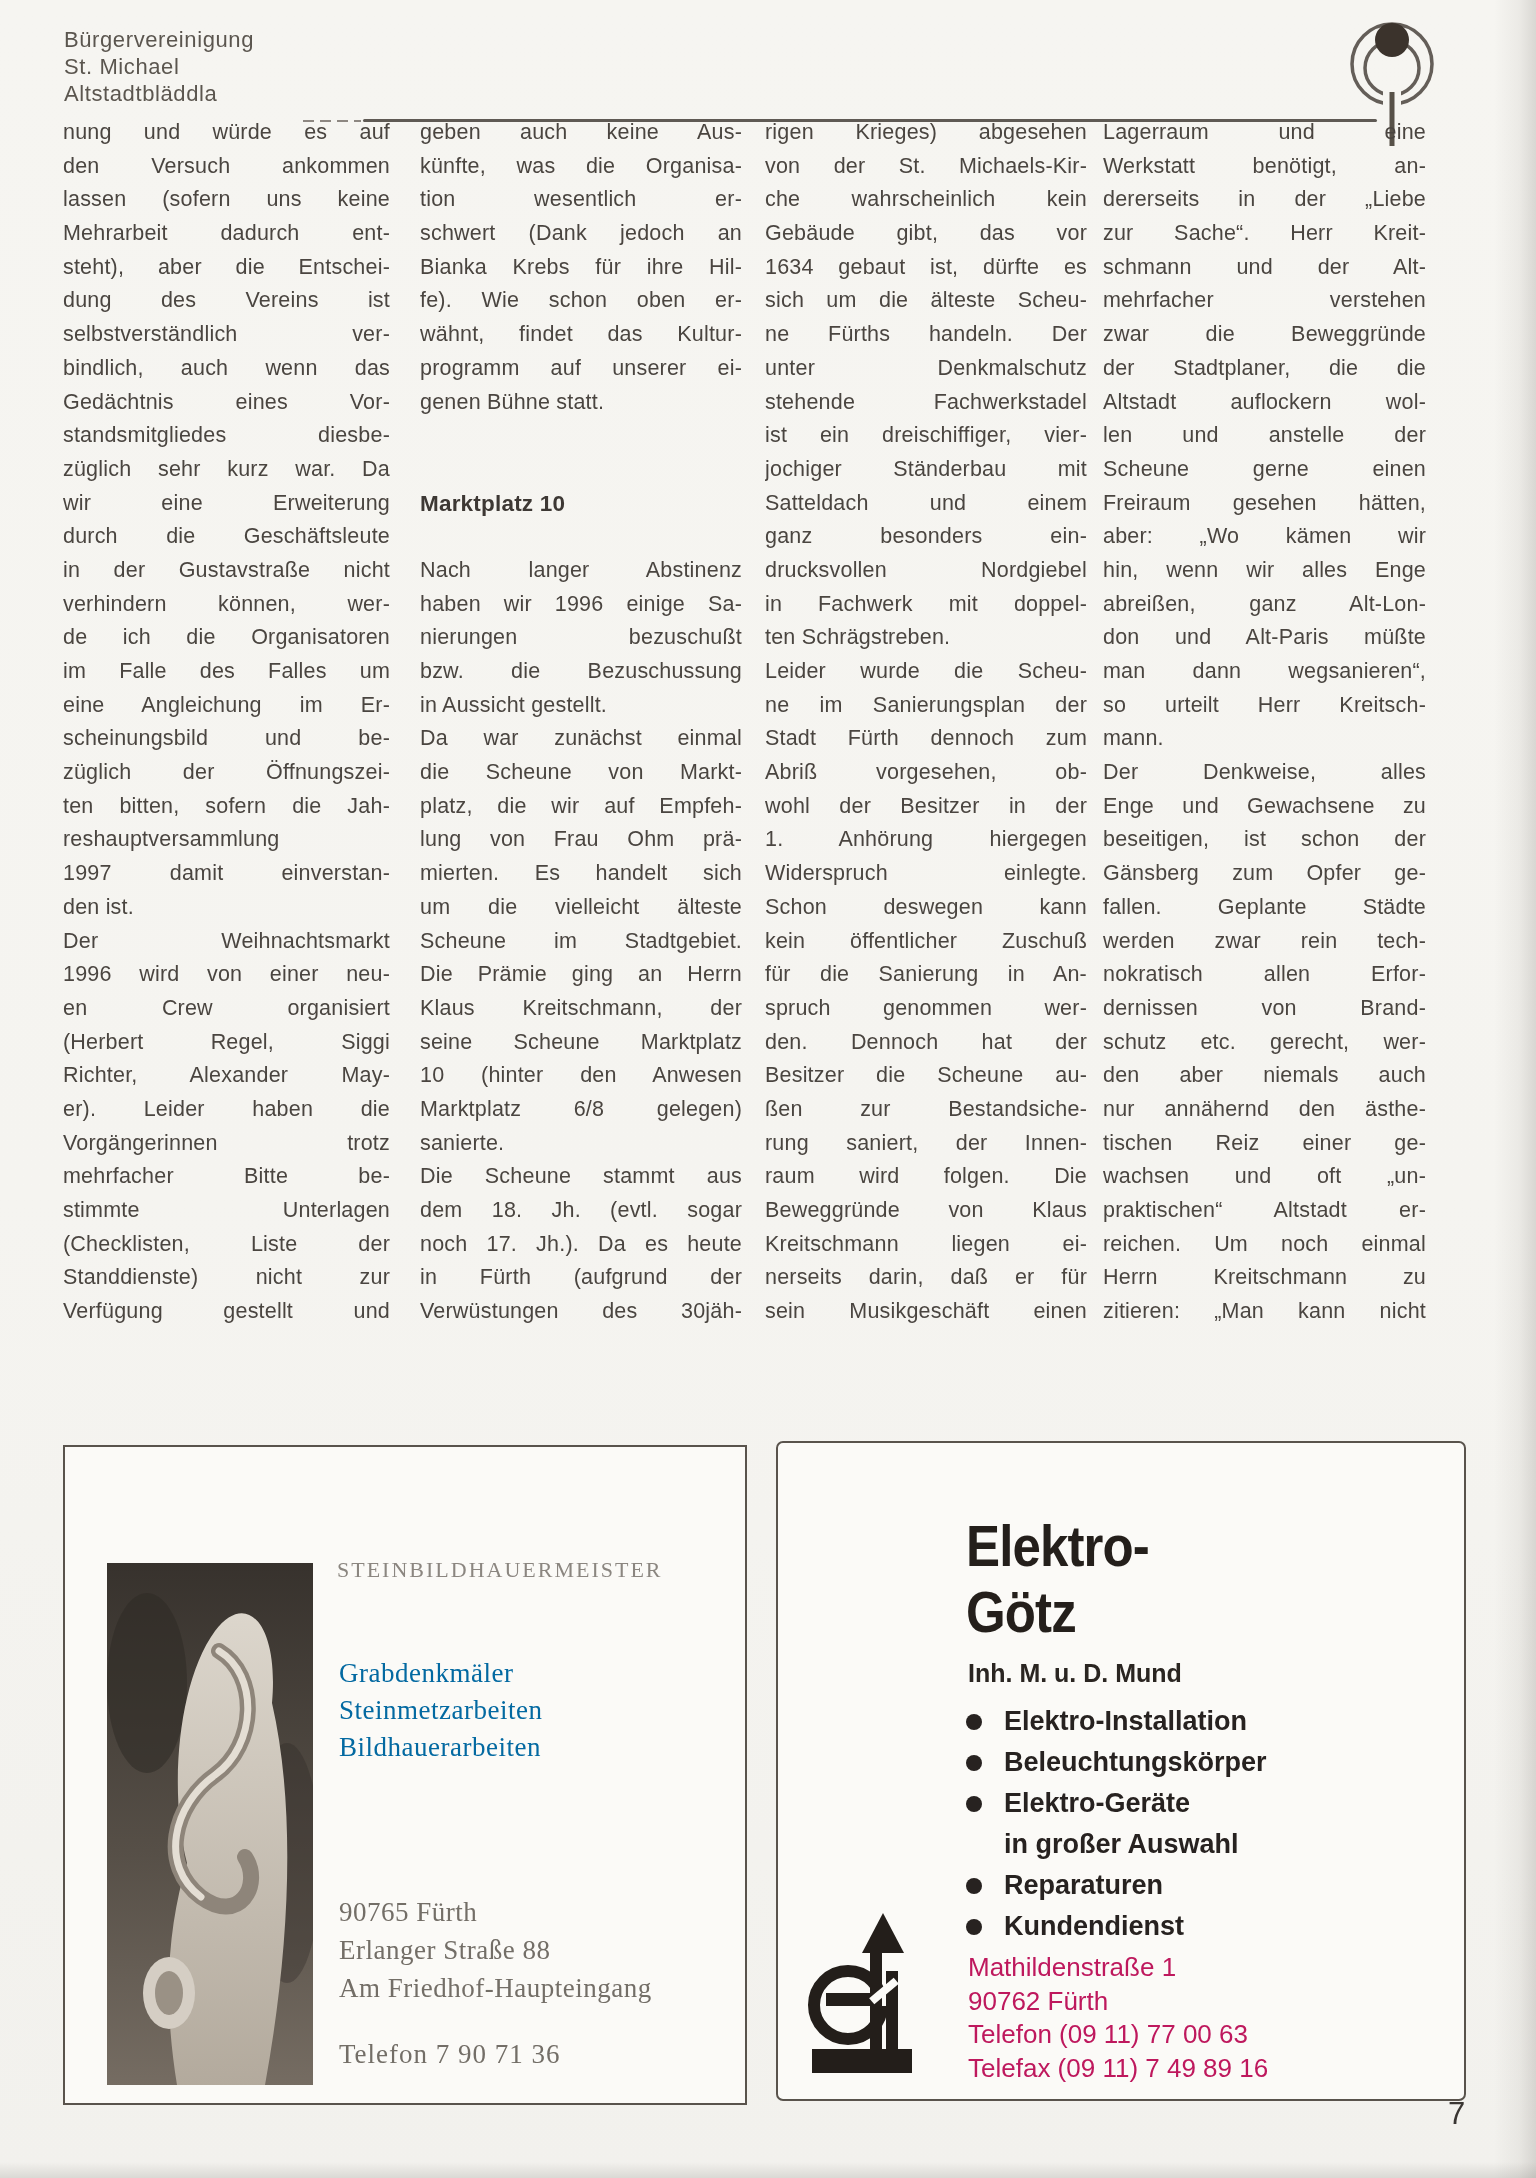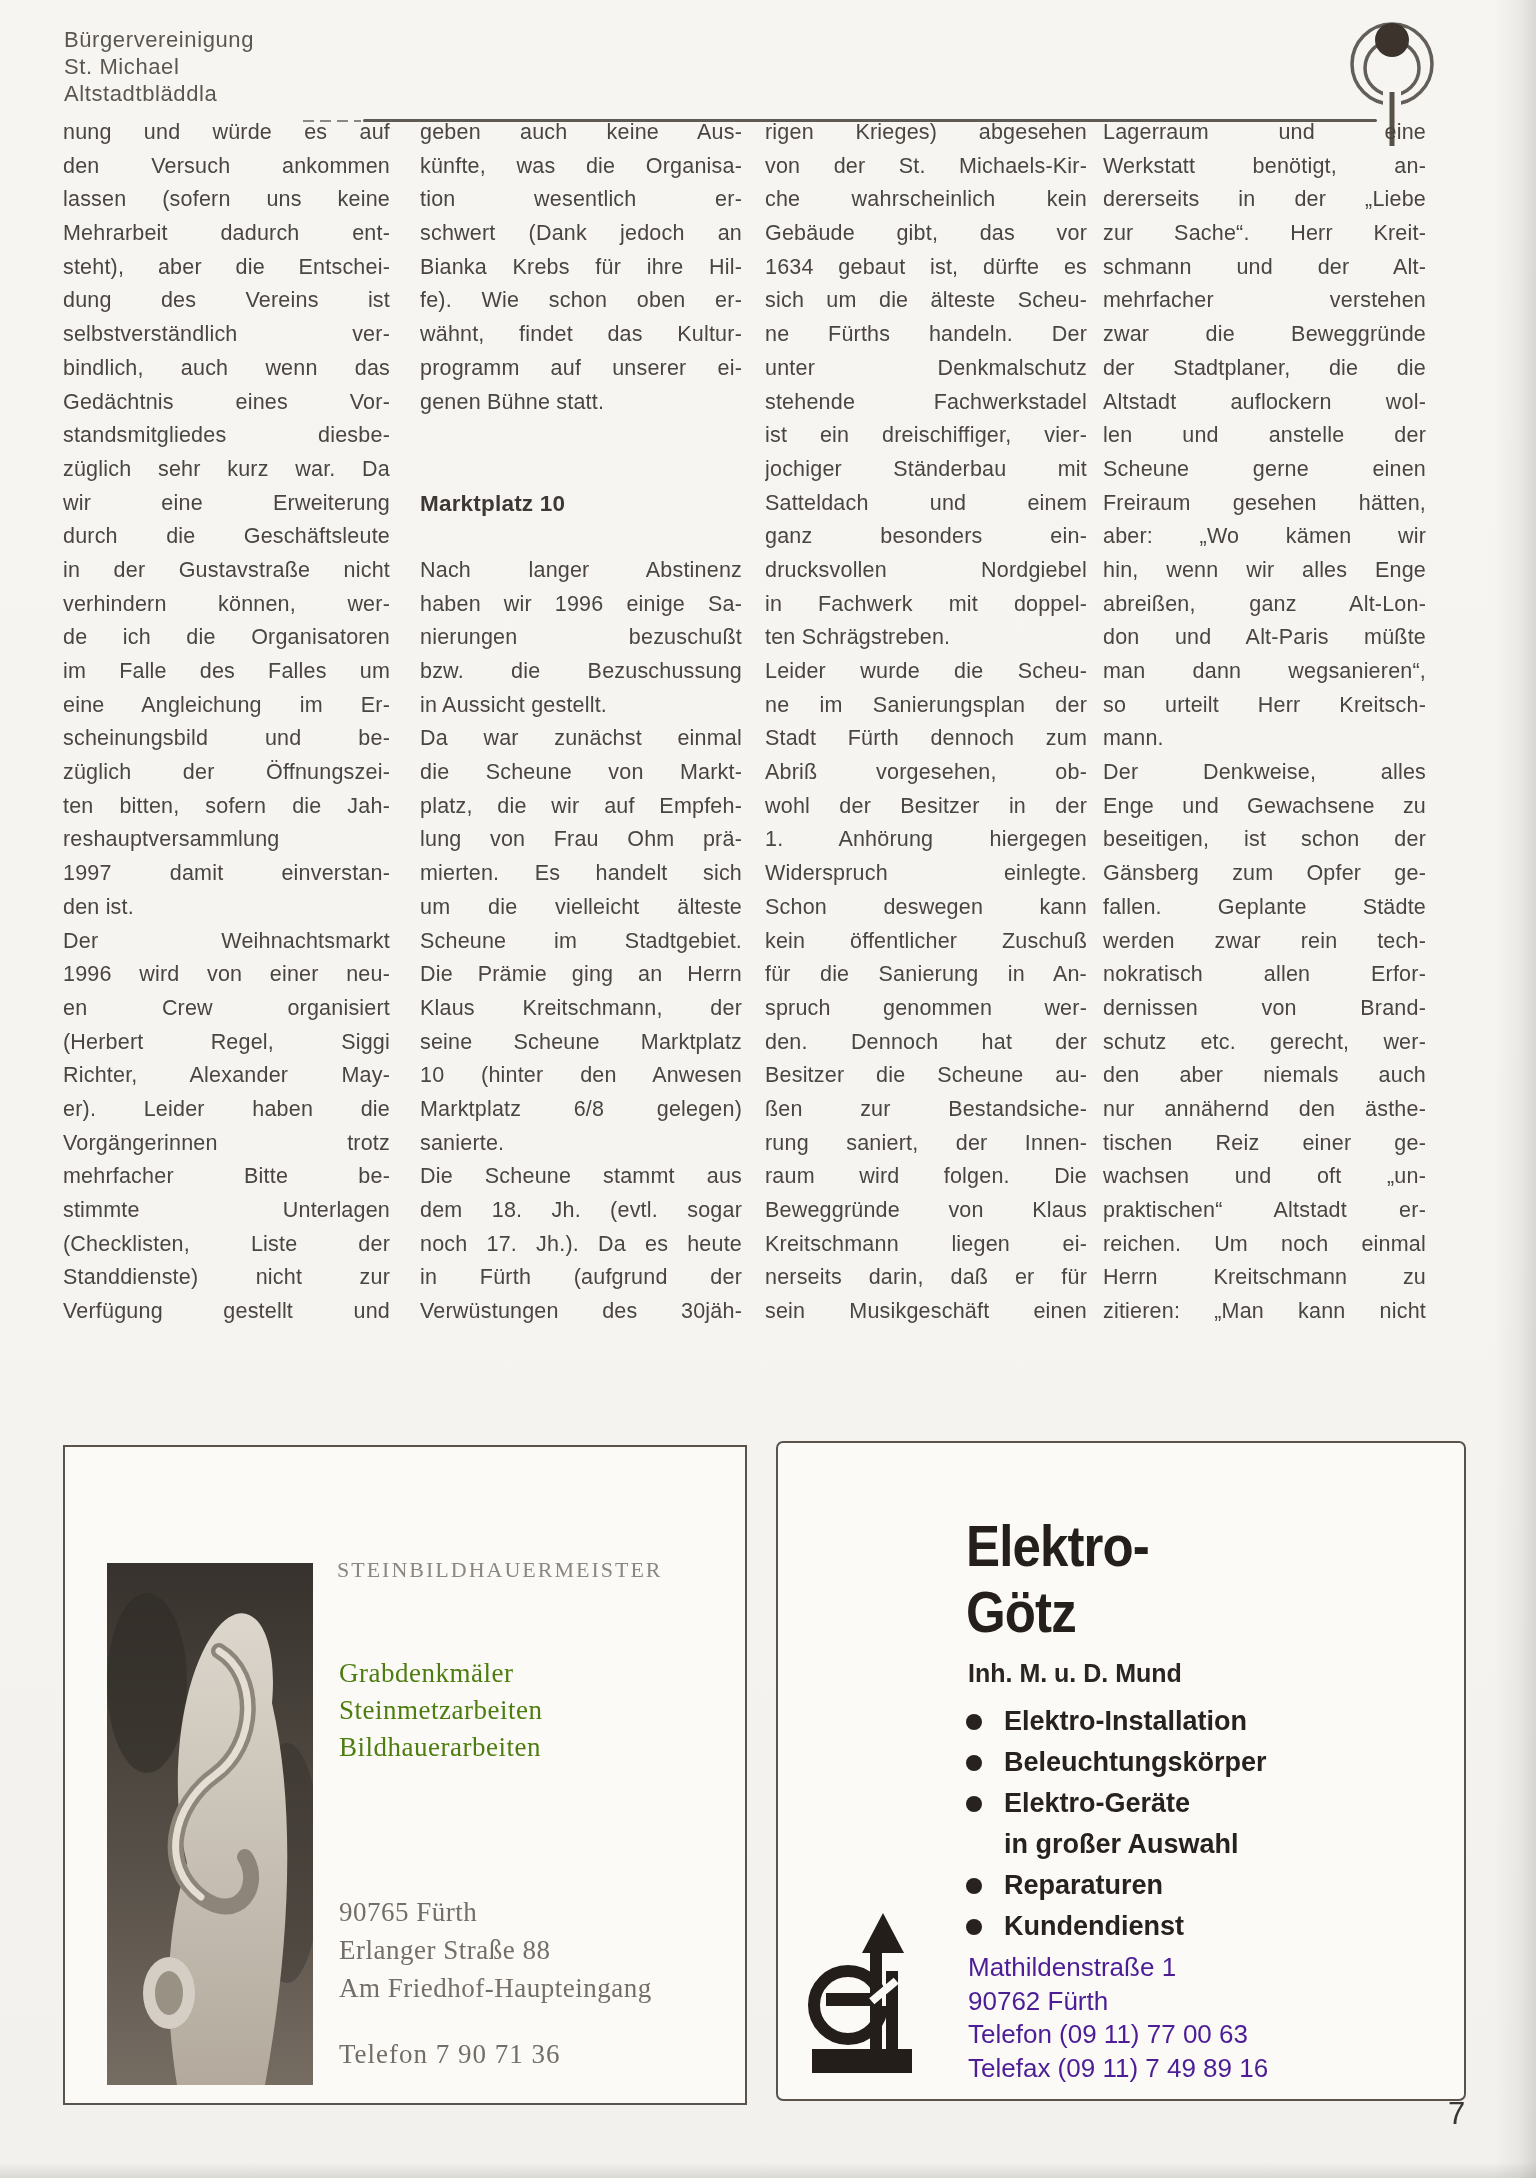--- a/index.html
+++ b/index.html
@@ -33,37 +33,37 @@
   
   .ad{position:absolute;background:#fbfaf7;border:2px solid #59534c;box-sizing:border-box;}
   .ad-left{left:63px;top:1445px;width:684px;height:660px;}
   .ad-right{left:776px;top:1441px;width:690px;height:660px;border-radius:7px;}
   .hs-title{position:absolute;left:34px;top:26px;font-family:"Liberation Serif",serif;
         font-size:40px;letter-spacing:2px;color:#413d39;}
   .hs-sub{position:absolute;left:272px;top:110px;font-family:"Liberation Serif",serif;
         font-size:22px;letter-spacing:2px;color:#8b8680;}
   .hs-photo{position:absolute;left:42px;top:116px;width:206px;height:522px;}
   .hs-services{position:absolute;left:274px;top:208px;font-family:"Liberation Serif",serif;
-        font-size:27px;line-height:37px;color:#4d7c0f;letter-spacing:.5px;}
+        font-size:27px;line-height:37px;color:#0369a1;letter-spacing:.5px;}
   .hs-address{position:absolute;left:274px;top:446px;font-family:"Liberation Serif",serif;
         font-size:27px;line-height:38px;color:#736e67;letter-spacing:.5px;}
   .hs-phone{position:absolute;left:274px;top:592px;font-family:"Liberation Serif",serif;
         font-size:27px;color:#736e67;letter-spacing:1px;}
   .hs-line{white-space:nowrap;}
   .eg-brand{position:absolute;left:188px;top:70px;font-size:58px;font-weight:800;
         color:#241f1b;line-height:66px;letter-spacing:-1px;transform:scaleX(.88);
         transform-origin:left top;}
   .eg-owner{position:absolute;left:190px;top:216px;font-size:25px;font-weight:700;color:#2a2521;}
   .eg-bullets{position:absolute;left:188px;top:258px;font-size:27px;font-weight:700;color:#272220;}
   .eg-bline{position:relative;height:41px;line-height:41px;padding-left:38px;white-space:nowrap;}
   .eg-bline .dot{position:absolute;left:0;top:13px;width:16px;height:16px;border-radius:50%;
         background:#272220;}
   .eg-logo{position:absolute;left:26px;top:448px;width:116px;height:190px;}
   .eg-address{position:absolute;left:190px;top:508px;font-size:26px;line-height:33.5px;
-        color:#4c1d95;}
+        color:#be185d;}
   .eg-line{white-space:nowrap;}
   
   .pagenum{position:absolute;left:1448px;top:2096px;font-size:31px;color:#3a3633;}
   .edge-right{position:absolute;right:0;top:0;width:42px;height:100%;pointer-events:none;
         background:linear-gradient(90deg,rgba(0,0,0,0) 0%,rgba(110,104,97,.08) 60%,rgba(85,80,74,.18) 100%);}
   .edge-bottom{position:absolute;left:0;bottom:0;width:100%;height:16px;pointer-events:none;
         background:linear-gradient(180deg,rgba(0,0,0,0),rgba(95,90,84,.16));}
 </style>
 </head>
 <body>

